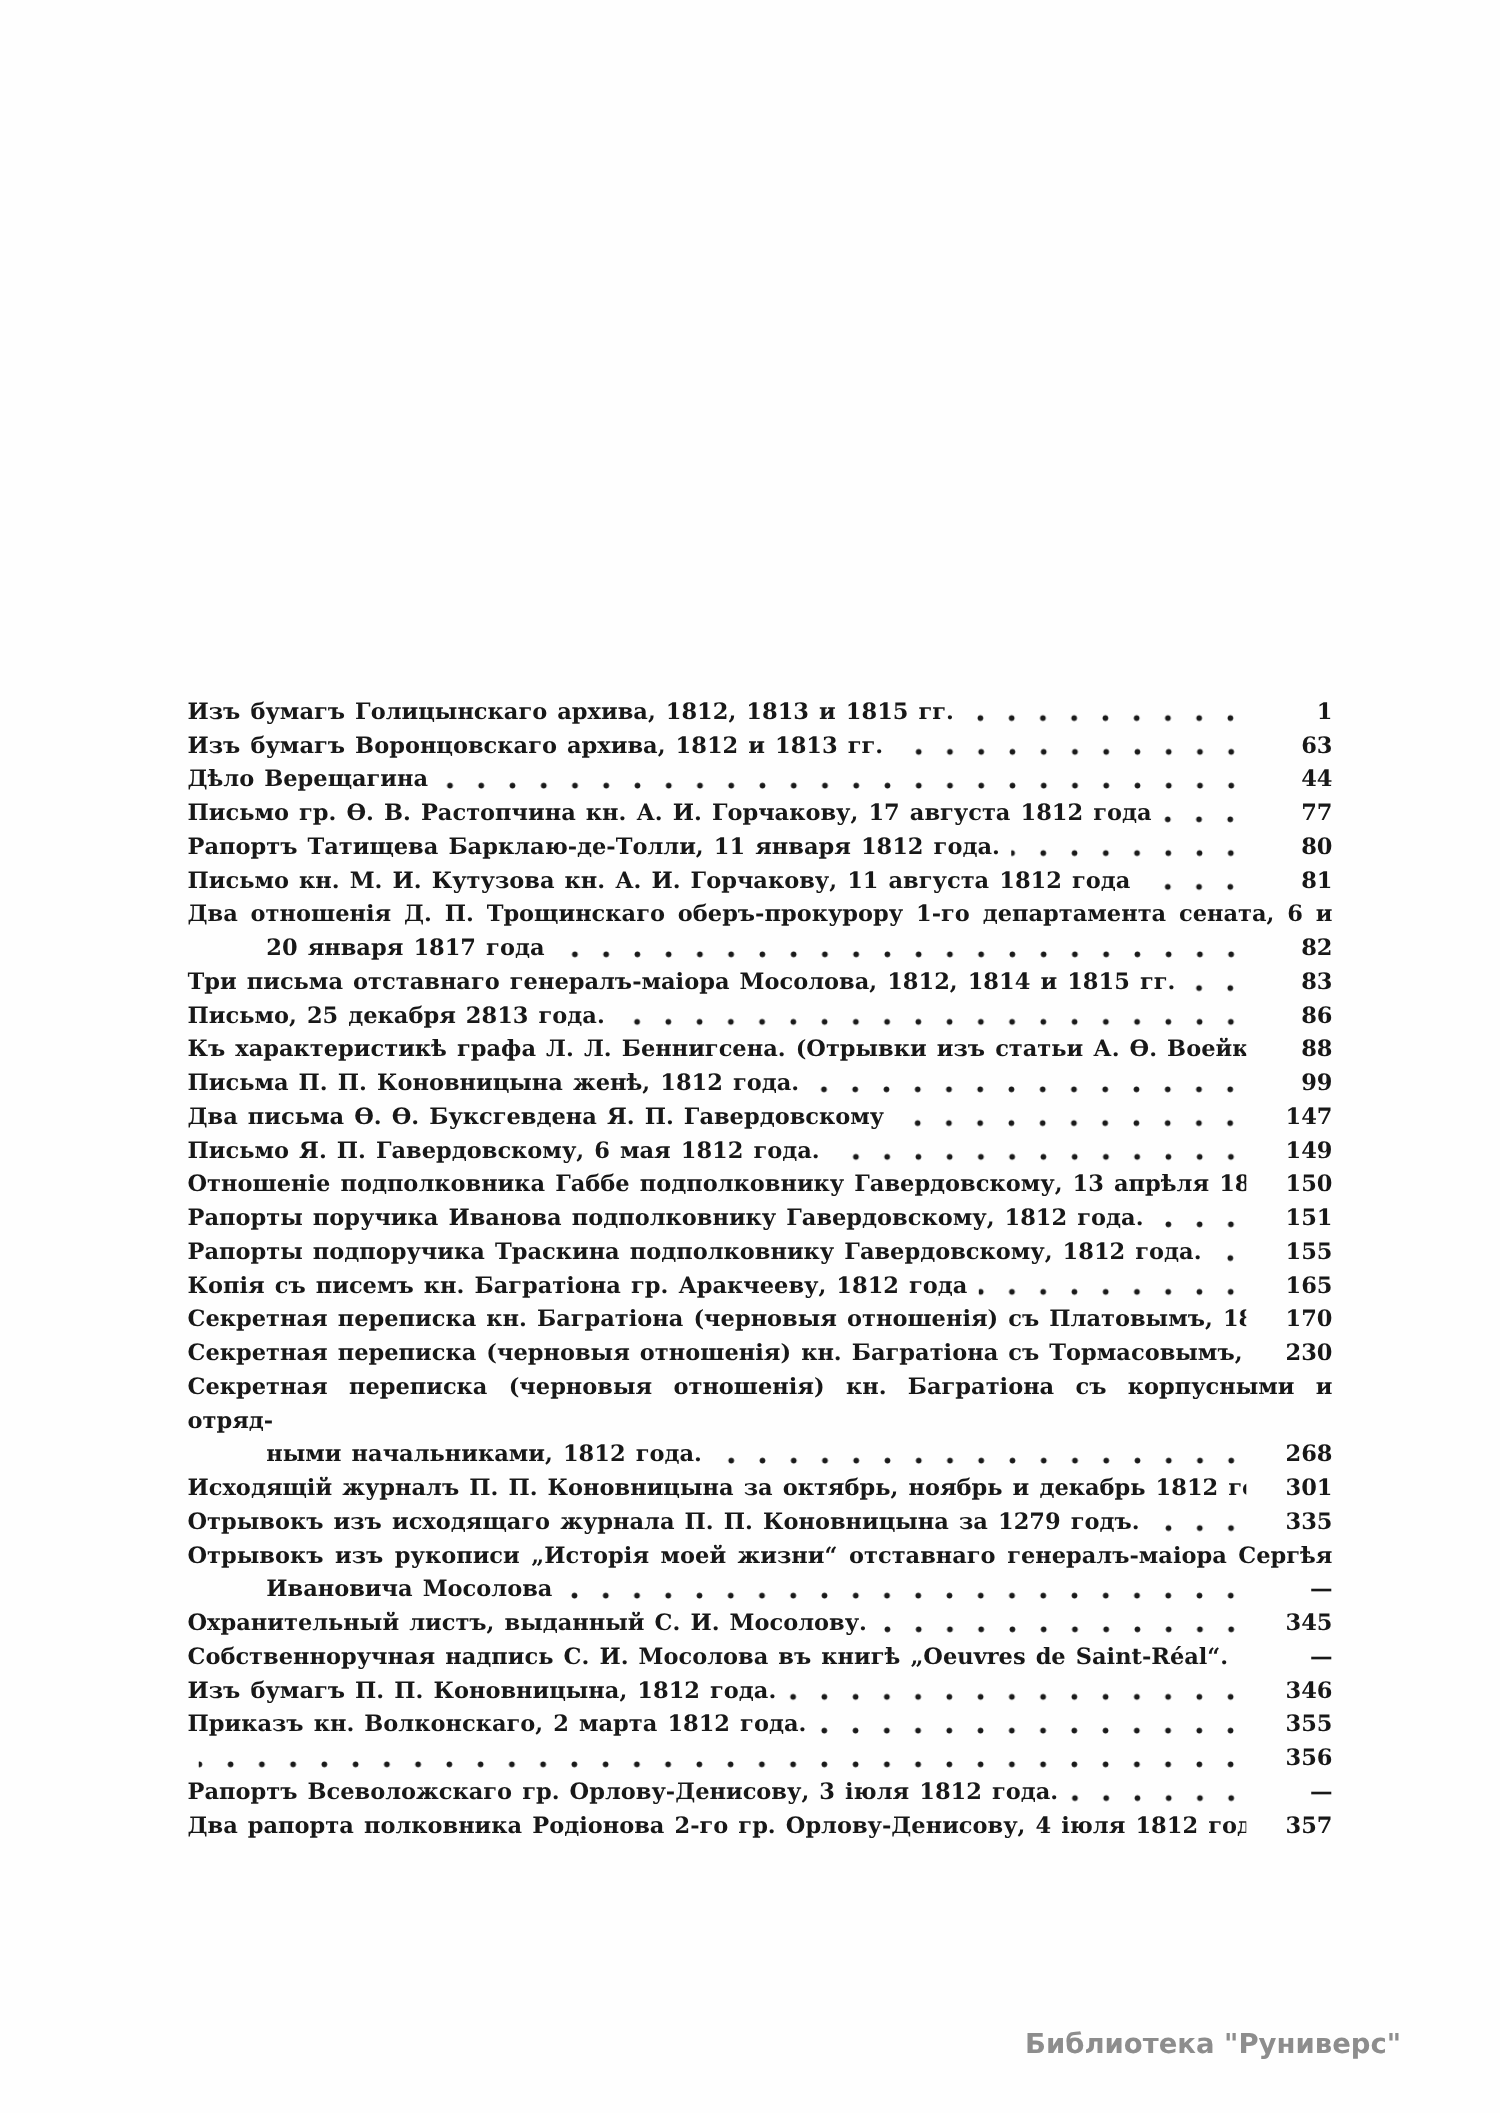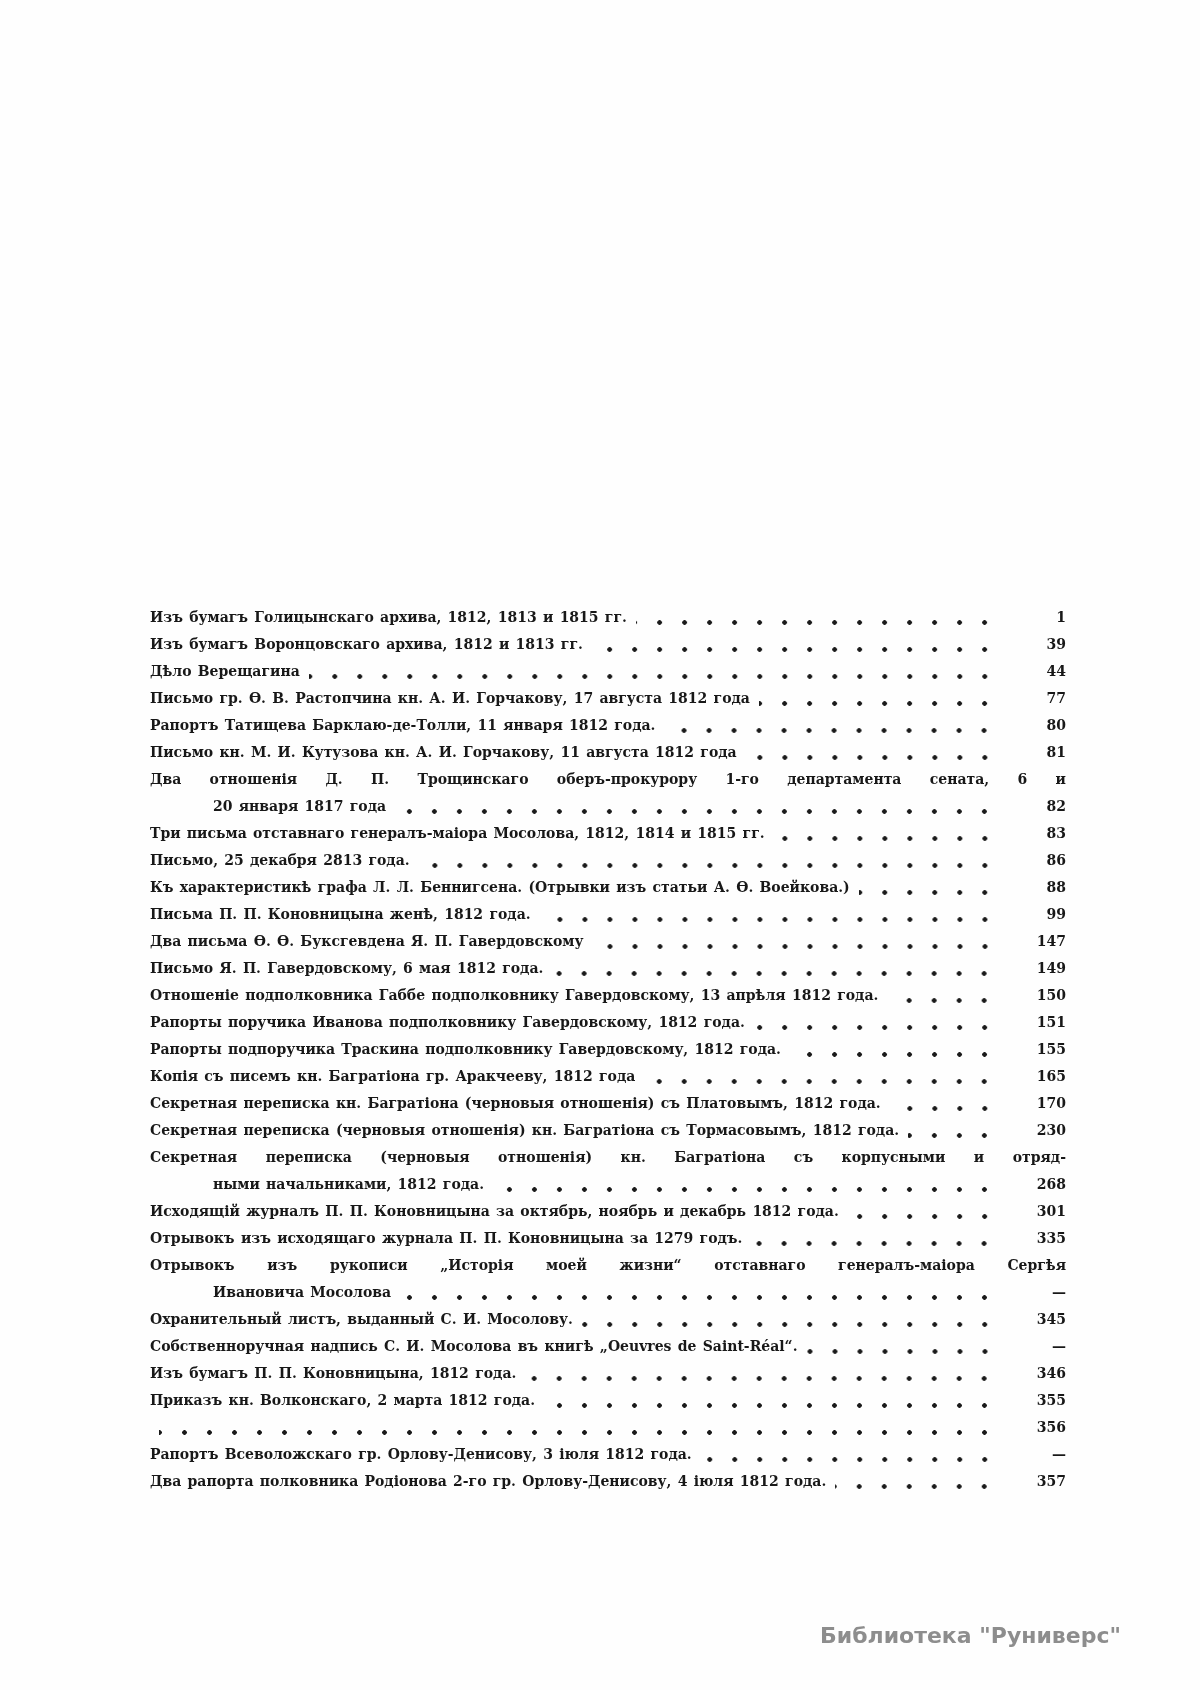--- a/index.html
+++ b/index.html
@@ -12,24 +12,23 @@
   }
   .page {
     position: absolute; inset: 0;
     background: #fefefe;
   }
   .toc {
     position: absolute;
     left: 150px; top: 556px;
     width: 916px;
     color: #181818;
-    font-size: 14px;
+    font-size: 18px;
     font-weight: bold;
     word-spacing: 0.10em;
-    margin-top: 48px;
   }
   .entry { line-height: 27px; }
   .entry .head {
     text-align: justify;
     text-align-last: justify;
     line-height: 27px;
   }
   .line { display: flex; line-height: 27px; }
   .line.cont { padding-left: 63px; }
   .t { white-space: nowrap; flex: 0 1 auto; min-width: 0; overflow: hidden; }
@@ -64,21 +63,21 @@
           <div class="line">
             <span class="t">Изъ бумагъ Голицынскаго архива, 1812, 1813 и 1815 гг.</span>
             <span class="leader"></span>
             <span class="pg">1</span>
           </div>
         </div>
         <div class="entry">
           <div class="line">
             <span class="t">Изъ бумагъ Воронцовскаго архива, 1812 и 1813 гг.</span>
             <span class="leader"></span>
-            <span class="pg">39</span>
+            <span class="pg">63</span>
           </div>
         </div>
         <div class="entry">
           <div class="line">
             <span class="t">Дѣло Верещагина</span>
             <span class="leader"></span>
             <span class="pg">44</span>
           </div>
         </div>
         <div class="entry">

